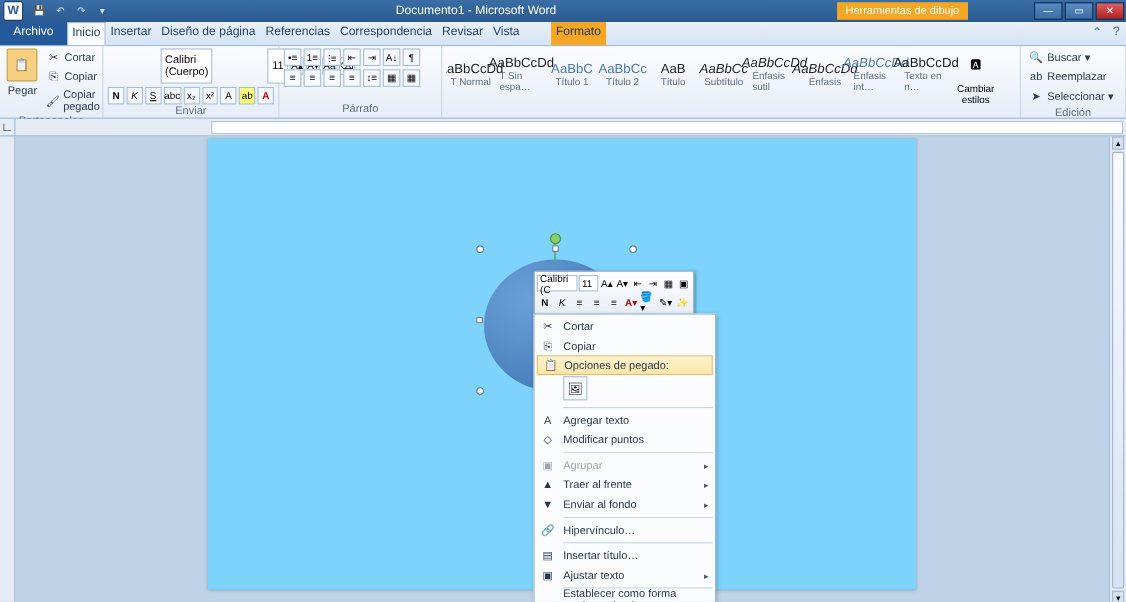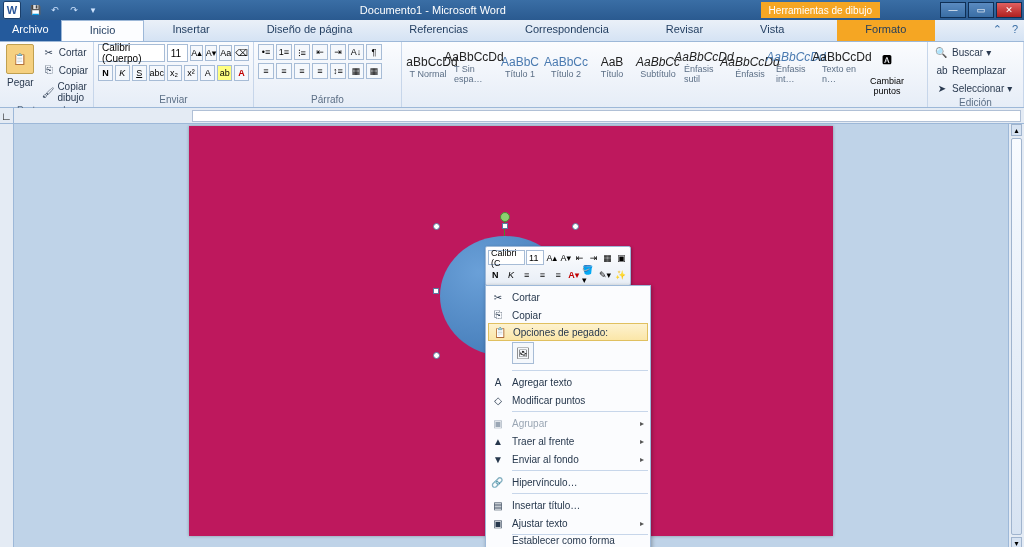--- a/index.html
+++ b/index.html
@@ -10,46 +10,46 @@
 .titlebar .qat { display: flex; gap: 3px; align-items: center; padding: 0 4px; }
 .titlebar .qat-btn { width: 16px; height: 16px; display: flex; align-items: center; justify-content: center; color: #cfe4ff; font-size: 9px; }
 .titlebar .doc-title { flex: 1; text-align: center; font-size: 11px; color: #fff; }
 .titlebar .ctx-tab { background: #f5a623; padding: 0 8px; height: 16px; display: flex; align-items: center; font-size: 10px; }
 .titlebar .win-btns { display: flex; }
 .titlebar .win-btn { width: 26px; height: 16px; border: 1px solid #0f2f55; margin-right: 2px; display: flex; align-items: center; justify-content: center; font-size: 9px; background: linear-gradient(#5a8ac0,#3a6ea5); }
 .titlebar .win-btn.close { background: linear-gradient(#e06060,#b02020); }
 
 .menubar { height: 22px; background: linear-gradient(#eaf0f8,#d5e3f4); display: flex; align-items: stretch; border-bottom: 1px solid #9db8d8; }
 .menubar .file-tab { background: #245a9c; color: #fff; padding: 3px 12px; font-size: 11px; }
-.menubar .tab { padding: 3px 28px; font-size: 11px; color: #1f3b5e; border-right: 1px solid transparent; }
+.menubar .tab { padding: 3px 4px; font-size: 11px; color: #1f3b5e; border-right: 1px solid transparent; }
 .menubar .tab.active { background: #fcfdff; border-left: 1px solid #9db8d8; border-right: 1px solid #9db8d8; border-top: 1px solid #9db8d8; }
 
 .ribbon { height: 66px; background: linear-gradient(#fbfcfe,#e6edf7); border-bottom: 1px solid #9db8d8; display: flex; }
 .rgroup { border-right: 1px solid #c7d6ea; display: flex; flex-direction: column; padding: 2px 4px 0 4px; }
 .rgroup .body { flex: 1; display: flex; align-items: flex-start; gap: 2px; }
 .rgroup .label { font-size: 10px; color: #5c6f86; text-align: center; padding: 1px 0 2px; }
 .rgroup .col { display: flex; flex-direction: column; gap: 2px; }
 .rgroup .row { display: flex; align-items: center; gap: 2px; }
 .rbtn { display: flex; align-items: center; gap: 3px; padding: 1px 3px; font-size: 10px; color: #2a3a50; }
 .rbtn .ic { width: 14px; height: 14px; display:inline-flex; align-items:center; justify-content:center; font-size:10px; }
-.dd { border: 1px solid #a7bcd6; background:#fff; height:18px; font-size:10px; padding:0 3px; display:flex; align-items:center; }
+.dd { border: 1px solid #a7bcd6; background:#fff; height:32px; font-size:10px; padding:0 3px; display:flex; align-items:center;margin-left:48px; }
 .style-item { width: 42px; height: 44px; border: 1px solid transparent; display:flex; flex-direction:column; align-items:center; justify-content:center; font-size:9px; color:#5c6f86; margin:1px; }
 .style-item .prev { font-size: 12px; color:#222; }
 .style-item .prev.blue { color:#4a7ab0; }
 .style-item .prev.ital { font-style:italic; }
 .mini { width:16px; height:16px; border:1px solid #a7bcd6; display:inline-flex; align-items:center; justify-content:center; font-size:9px; background:#f5f8fc; }
 
 .ruler-h { height: 16px; background: #e4ebf4; border-bottom:1px solid #9db8d8; position:relative; }
 .ruler-h .track { position:absolute; left:192px; right:3px; top:2px; height:12px; background:#fff; border:1px solid #b0c0d6; }
 .ruler-corner { position:absolute; left:0; top:0; width:14px; height:16px; border-right:1px solid #9db8d8; display:flex; align-items:center; justify-content:center; }
 
 .workspace { height: 425px; display:flex; background:#bfd3e8; }
 .ruler-v { width:14px; background:#e4ebf4; border-right:1px solid #9db8d8; }
 .canvas { flex:1; position:relative; overflow:hidden; display:flex; justify-content:center; }
-.page { width:644px; height:410px; background:#be185d; margin-top:2px; box-shadow:0 0 3px rgba(0,0,0,0.3); position:relative; }
+.page { width:644px; height:410px; background:#7dd3fc; margin-top:2px; box-shadow:0 0 3px rgba(0,0,0,0.3); position:relative; }
 .scroll-v { width:16px; background:#e4ebf4; border-left:1px solid #9db8d8; position:relative; }
 .scroll-v .thumb { position:absolute; top:14px; left:2px; right:2px; bottom:14px; background:linear-gradient(#f8fbff,#d7e3f2); border:1px solid #a0b4ce; border-radius:2px; }
 .scroll-v .arr { position:absolute; left:2px; right:2px; height:12px; background:#d7e3f2; border:1px solid #a0b4ce; display:flex; align-items:center; justify-content:center; font-size:8px; }
 
 .shape-sel { position:absolute; left:247px; top:100px; width:140px; height:130px; }
 .shape-sel .rot { position:absolute; left:64px; top:-14px; width:10px; height:10px; background:#8bd070; border:1px solid #4a8a30; border-radius:50%; }
 .shape-sel .rot-line { position:absolute; left:68px; top:-4px; width:1px; height:14px; background:#4a8a30; }
 .shape-sel .hd { position:absolute; width:7px; height:7px; background:#fff; border:1px solid #5a7aa0; border-radius:50%; }
 .shape-sel .hs { position:absolute; width:6px; height:6px; background:#fff; border:1px solid #5a7aa0; }
 .shape-sel .circle { position:absolute; left:4px; top:10px; width:130px; height:120px; background:radial-gradient(ellipse at 30% 30%,#6aa0d8,#3a72b0); border-radius:50%; }
@@ -120,21 +120,21 @@
         <div class="rbtn">
             <span class="ic">✂</span>
             <span>Cortar</span>
           </div>
         <div class="rbtn">
             <span class="ic">⎘</span>
             <span>Copiar</span>
           </div>
         <div class="rbtn">
             <span class="ic">🖌</span>
-            <span>Copiar dibujo</span>
+            <span>Copiar pegado</span>
           </div>
       </div>
     </div>
     <div class="label">Portapapeles</div>
   </div>
 
   <div class="rgroup" style="width:160px">
     <div class="body">
         <div class="col" style="gap:3px;width:100%">
       <div class="row">
@@ -232,21 +232,21 @@
       <div class="style-item">
           <span class="prev blue ital">AaBbCcDd</span>
           <span>Énfasis int…</span>
         </div>
       <div class="style-item">
           <span class="prev">AaBbCcDd</span>
           <span>Texto en n…</span>
         </div>
       <div class="col" style="align-items:center;width:42px">
         <div style="width:28px;height:30px;display:flex;align-items:center;justify-content:center">🅰</div>
-        <div style="font-size:9px;text-align:center">Cambiar puntos</div>
+        <div style="font-size:9px;text-align:center">Cambiar estilos</div>
       </div>
     </div>
   </div>
 
   <div class="rgroup" style="width:96px">
     <div class="body">
         <div class="col">
       <div class="rbtn"><span class="ic">🔍</span><span>Buscar</span> ▾</div>
       <div class="rbtn">
             <span class="ic">ab</span>

